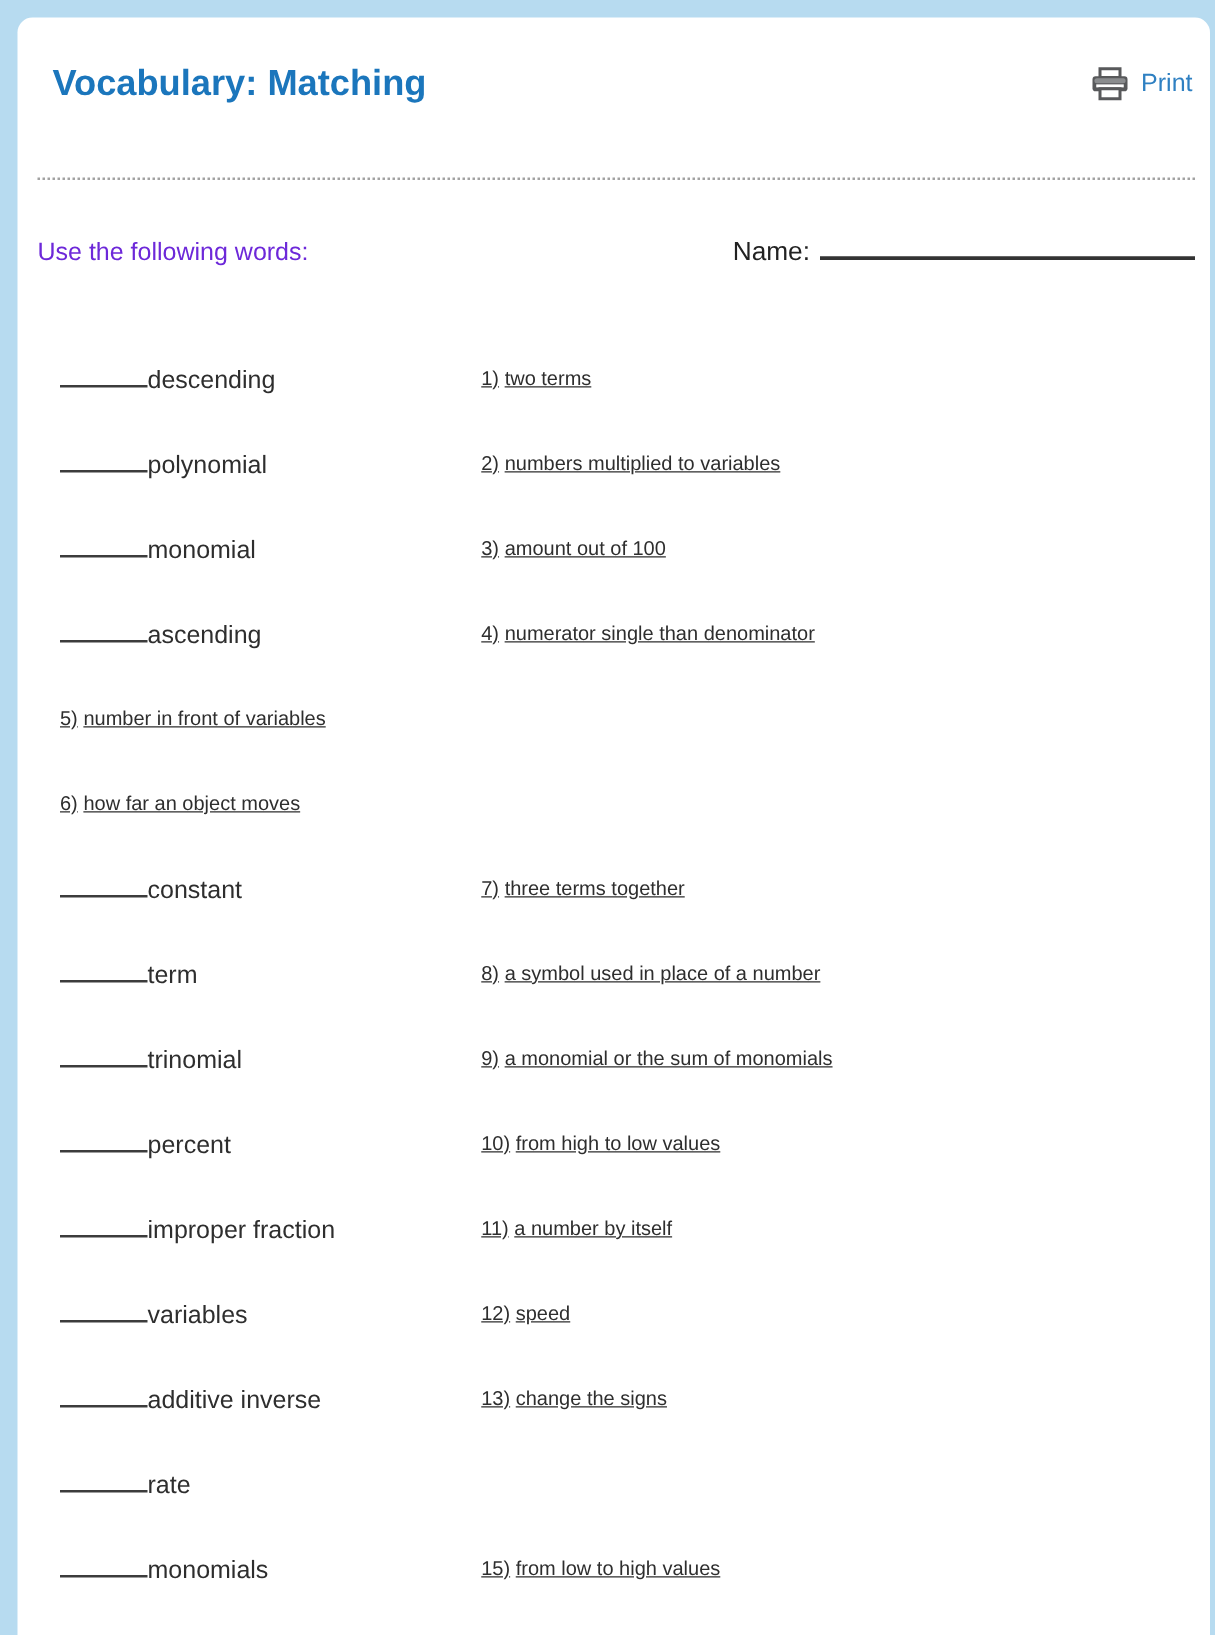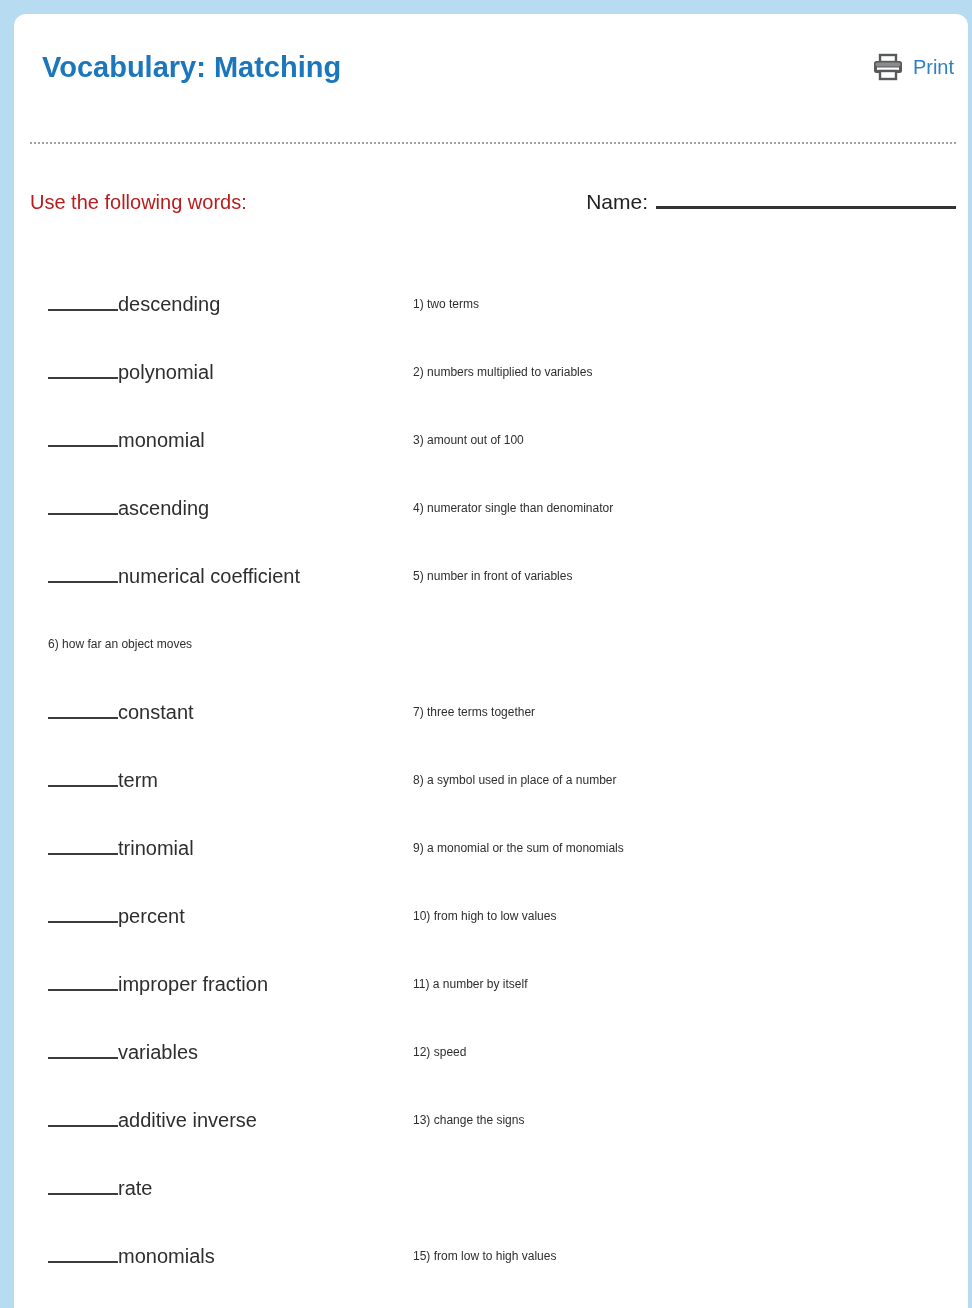--- a/index.html
+++ b/index.html
@@ -53,21 +53,21 @@
     margin:46px 0 0 0;
   }
   
   .meta{
     display:flex;
     align-items:flex-end;
     margin-top:46px;
   }
   .instructions{
     font-size:20px;
-    color:#b91c1c;
+    color:#6d28d9;
   }
   .name-group{
     margin-left:auto;
     display:flex;
     align-items:baseline;
   }
   .name-label{
     font-size:21px;
     font-weight:400;
     color:#222222;
@@ -80,39 +80,39 @@
   }
   
   .list{
     margin-top:56px;
   }
   .row{
     height:68px;
     display:flex;
     align-items:center;
     padding-left:18px;
-    gap:28px;
   }
   .word-cell{
     width:337px;
     flex:0 0 337px;
     font-size:20px;
     color:#2e2e2e;
     white-space:nowrap;
   }
   .blank{
     display:inline-block;
     width:70px;
     border-bottom:2px solid #3c3c3c;
   }
   .definition-cell{
     flex:1;
-    font-size:12px;
+    font-size:16px;
     color:#2e2e2e;
     white-space:nowrap;
+    text-decoration:underline;
   }
   .defnum{margin-right:0.28em;}
 </style>
 </head>
 <body>
 
 <div class="card">
 
   <div class="header">
     <h1 class="page-title">Vocabulary: Matching</h1>
@@ -155,21 +155,20 @@
       <div class="word-cell"><span class="blank"></span><span class="word">monomial</span></div>
       <div class="definition-cell"><span class="defnum">3)</span><span class="deftext">amount out of 100</span></div>
     </div>
 
     <div class="row">
       <div class="word-cell"><span class="blank"></span><span class="word">ascending</span></div>
       <div class="definition-cell"><span class="defnum">4)</span><span class="deftext">numerator single than denominator</span></div>
     </div>
 
     <div class="row">
-      <div class="word-cell"><span class="blank"></span><span class="word">numerical coefficient</span></div>
       <div class="definition-cell"><span class="defnum">5)</span><span class="deftext">number in front of variables</span></div>
     </div>
 
     <div class="row">
       <div class="definition-cell"><span class="defnum">6)</span><span class="deftext">how far an object moves</span></div>
     </div>
 
     <div class="row">
       <div class="word-cell"><span class="blank"></span><span class="word">constant</span></div>
       <div class="definition-cell"><span class="defnum">7)</span><span class="deftext">three terms together</span></div>

